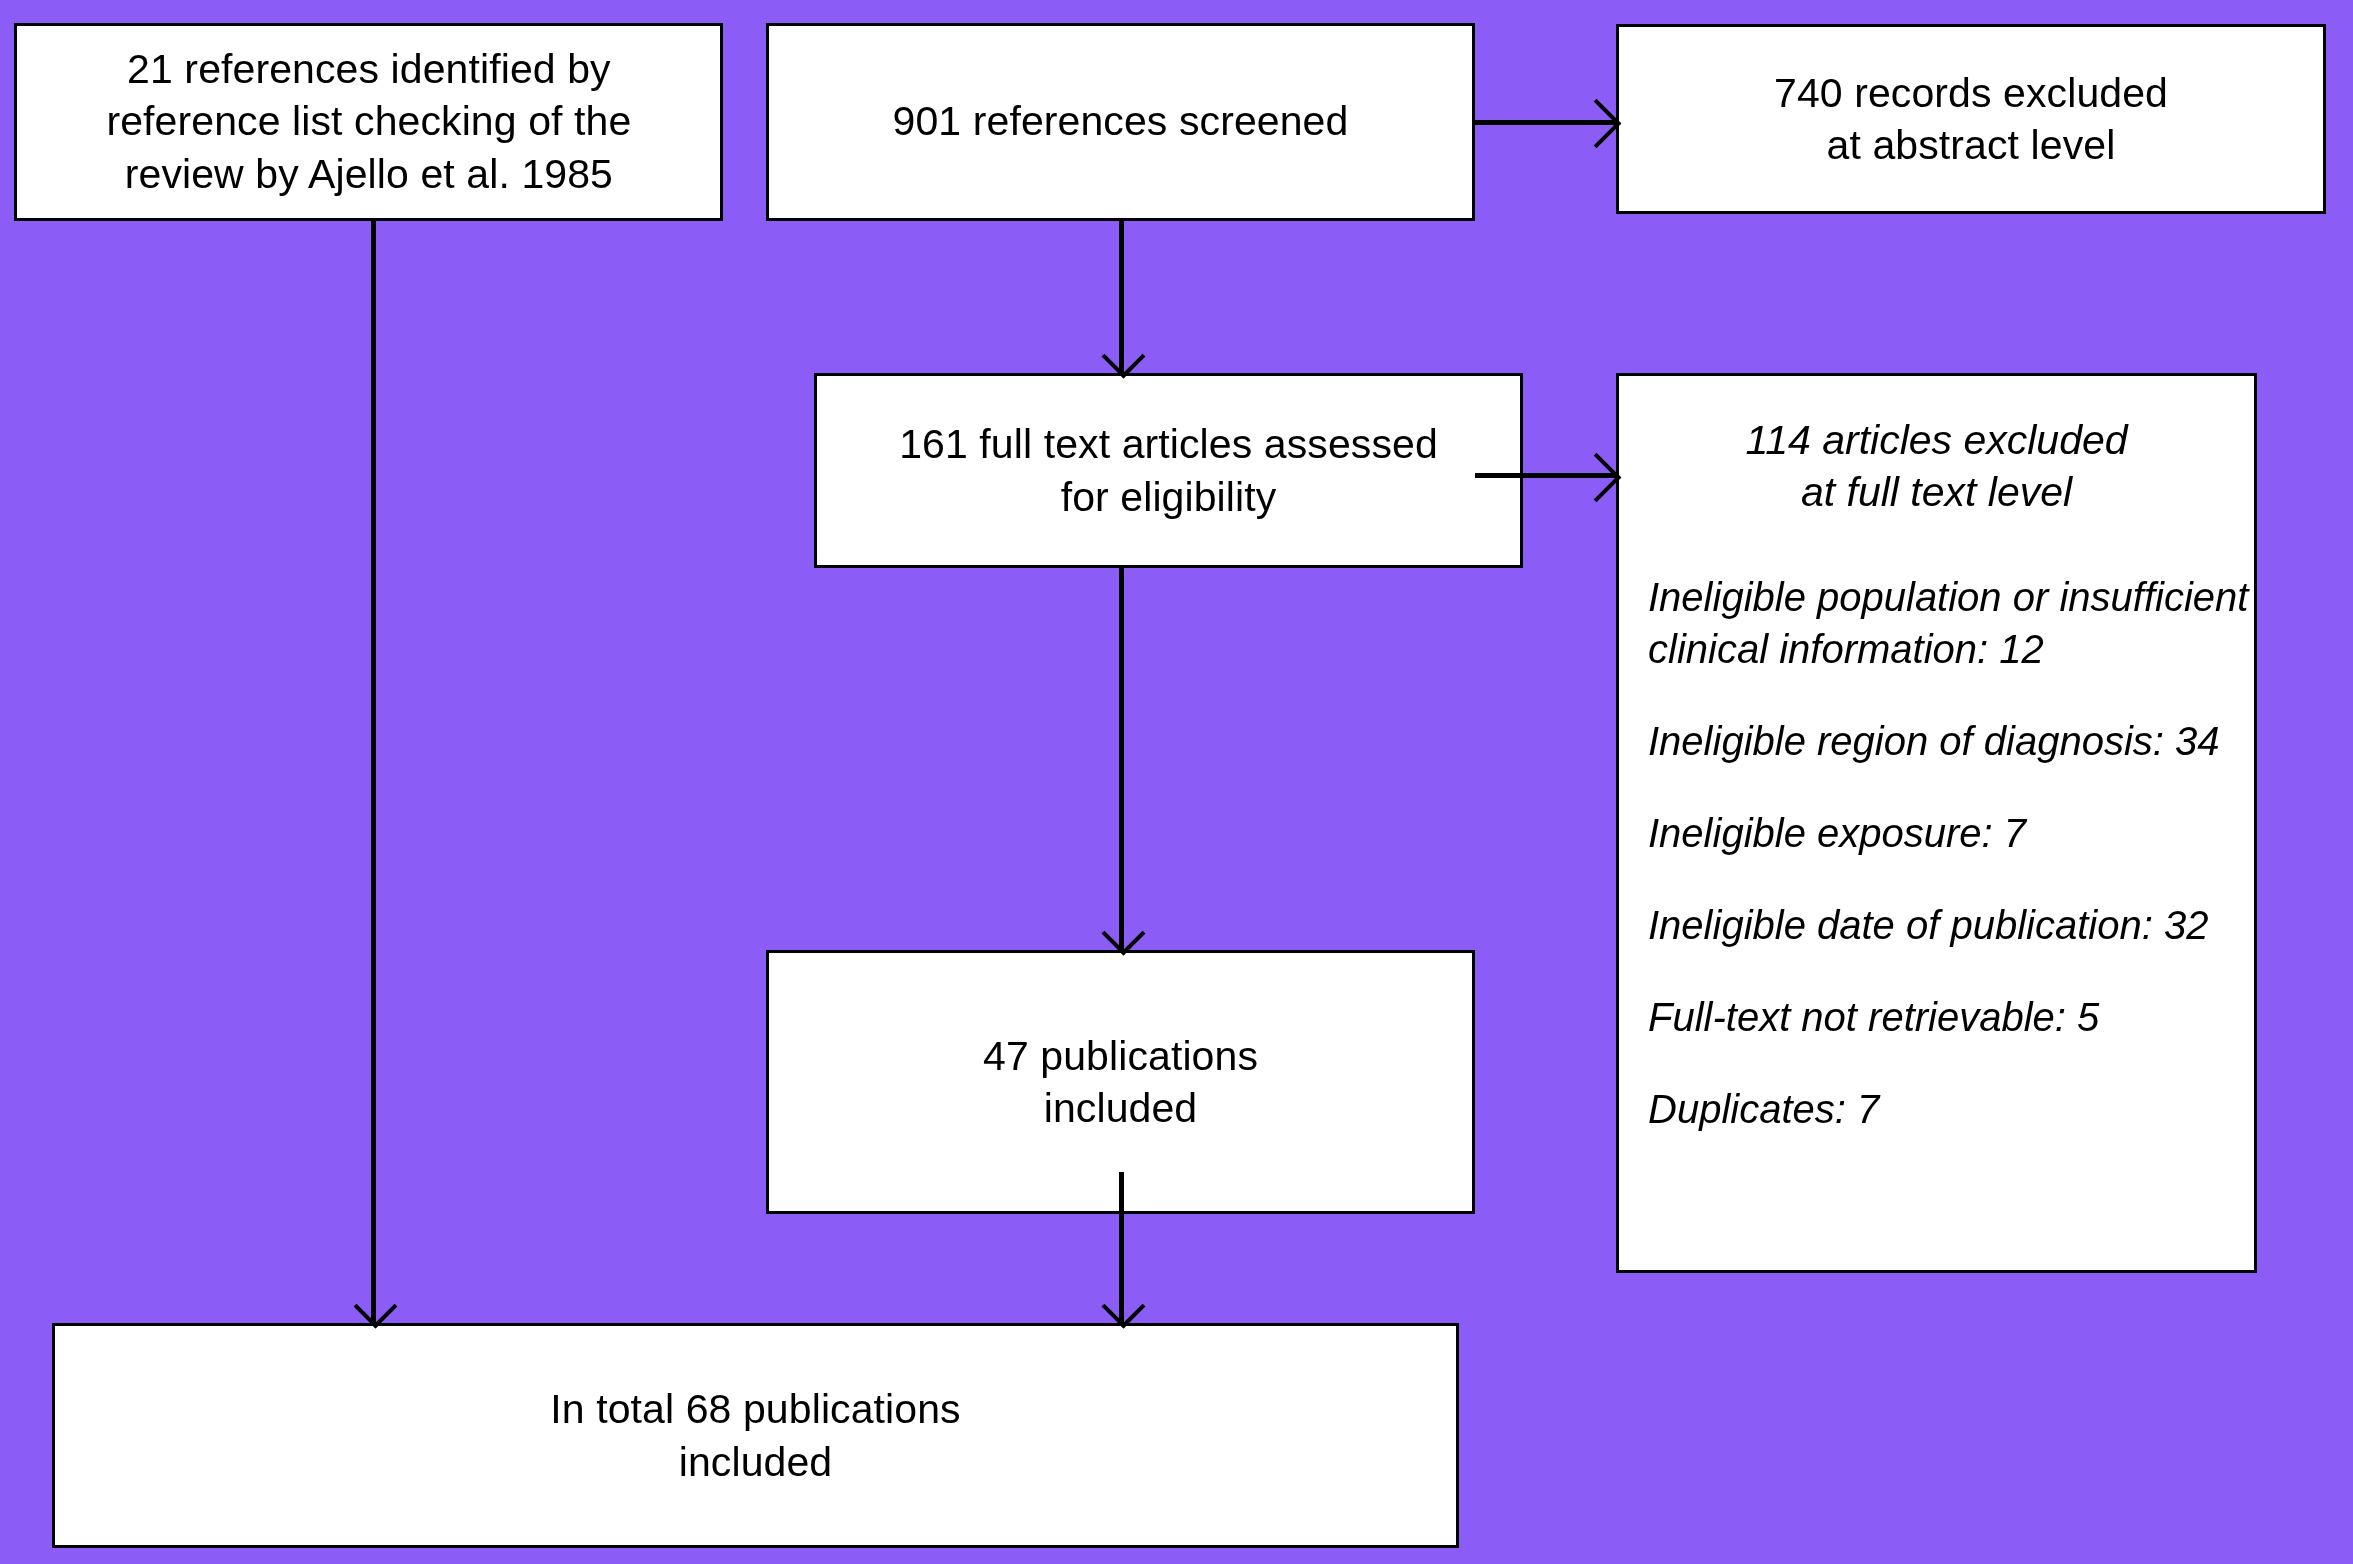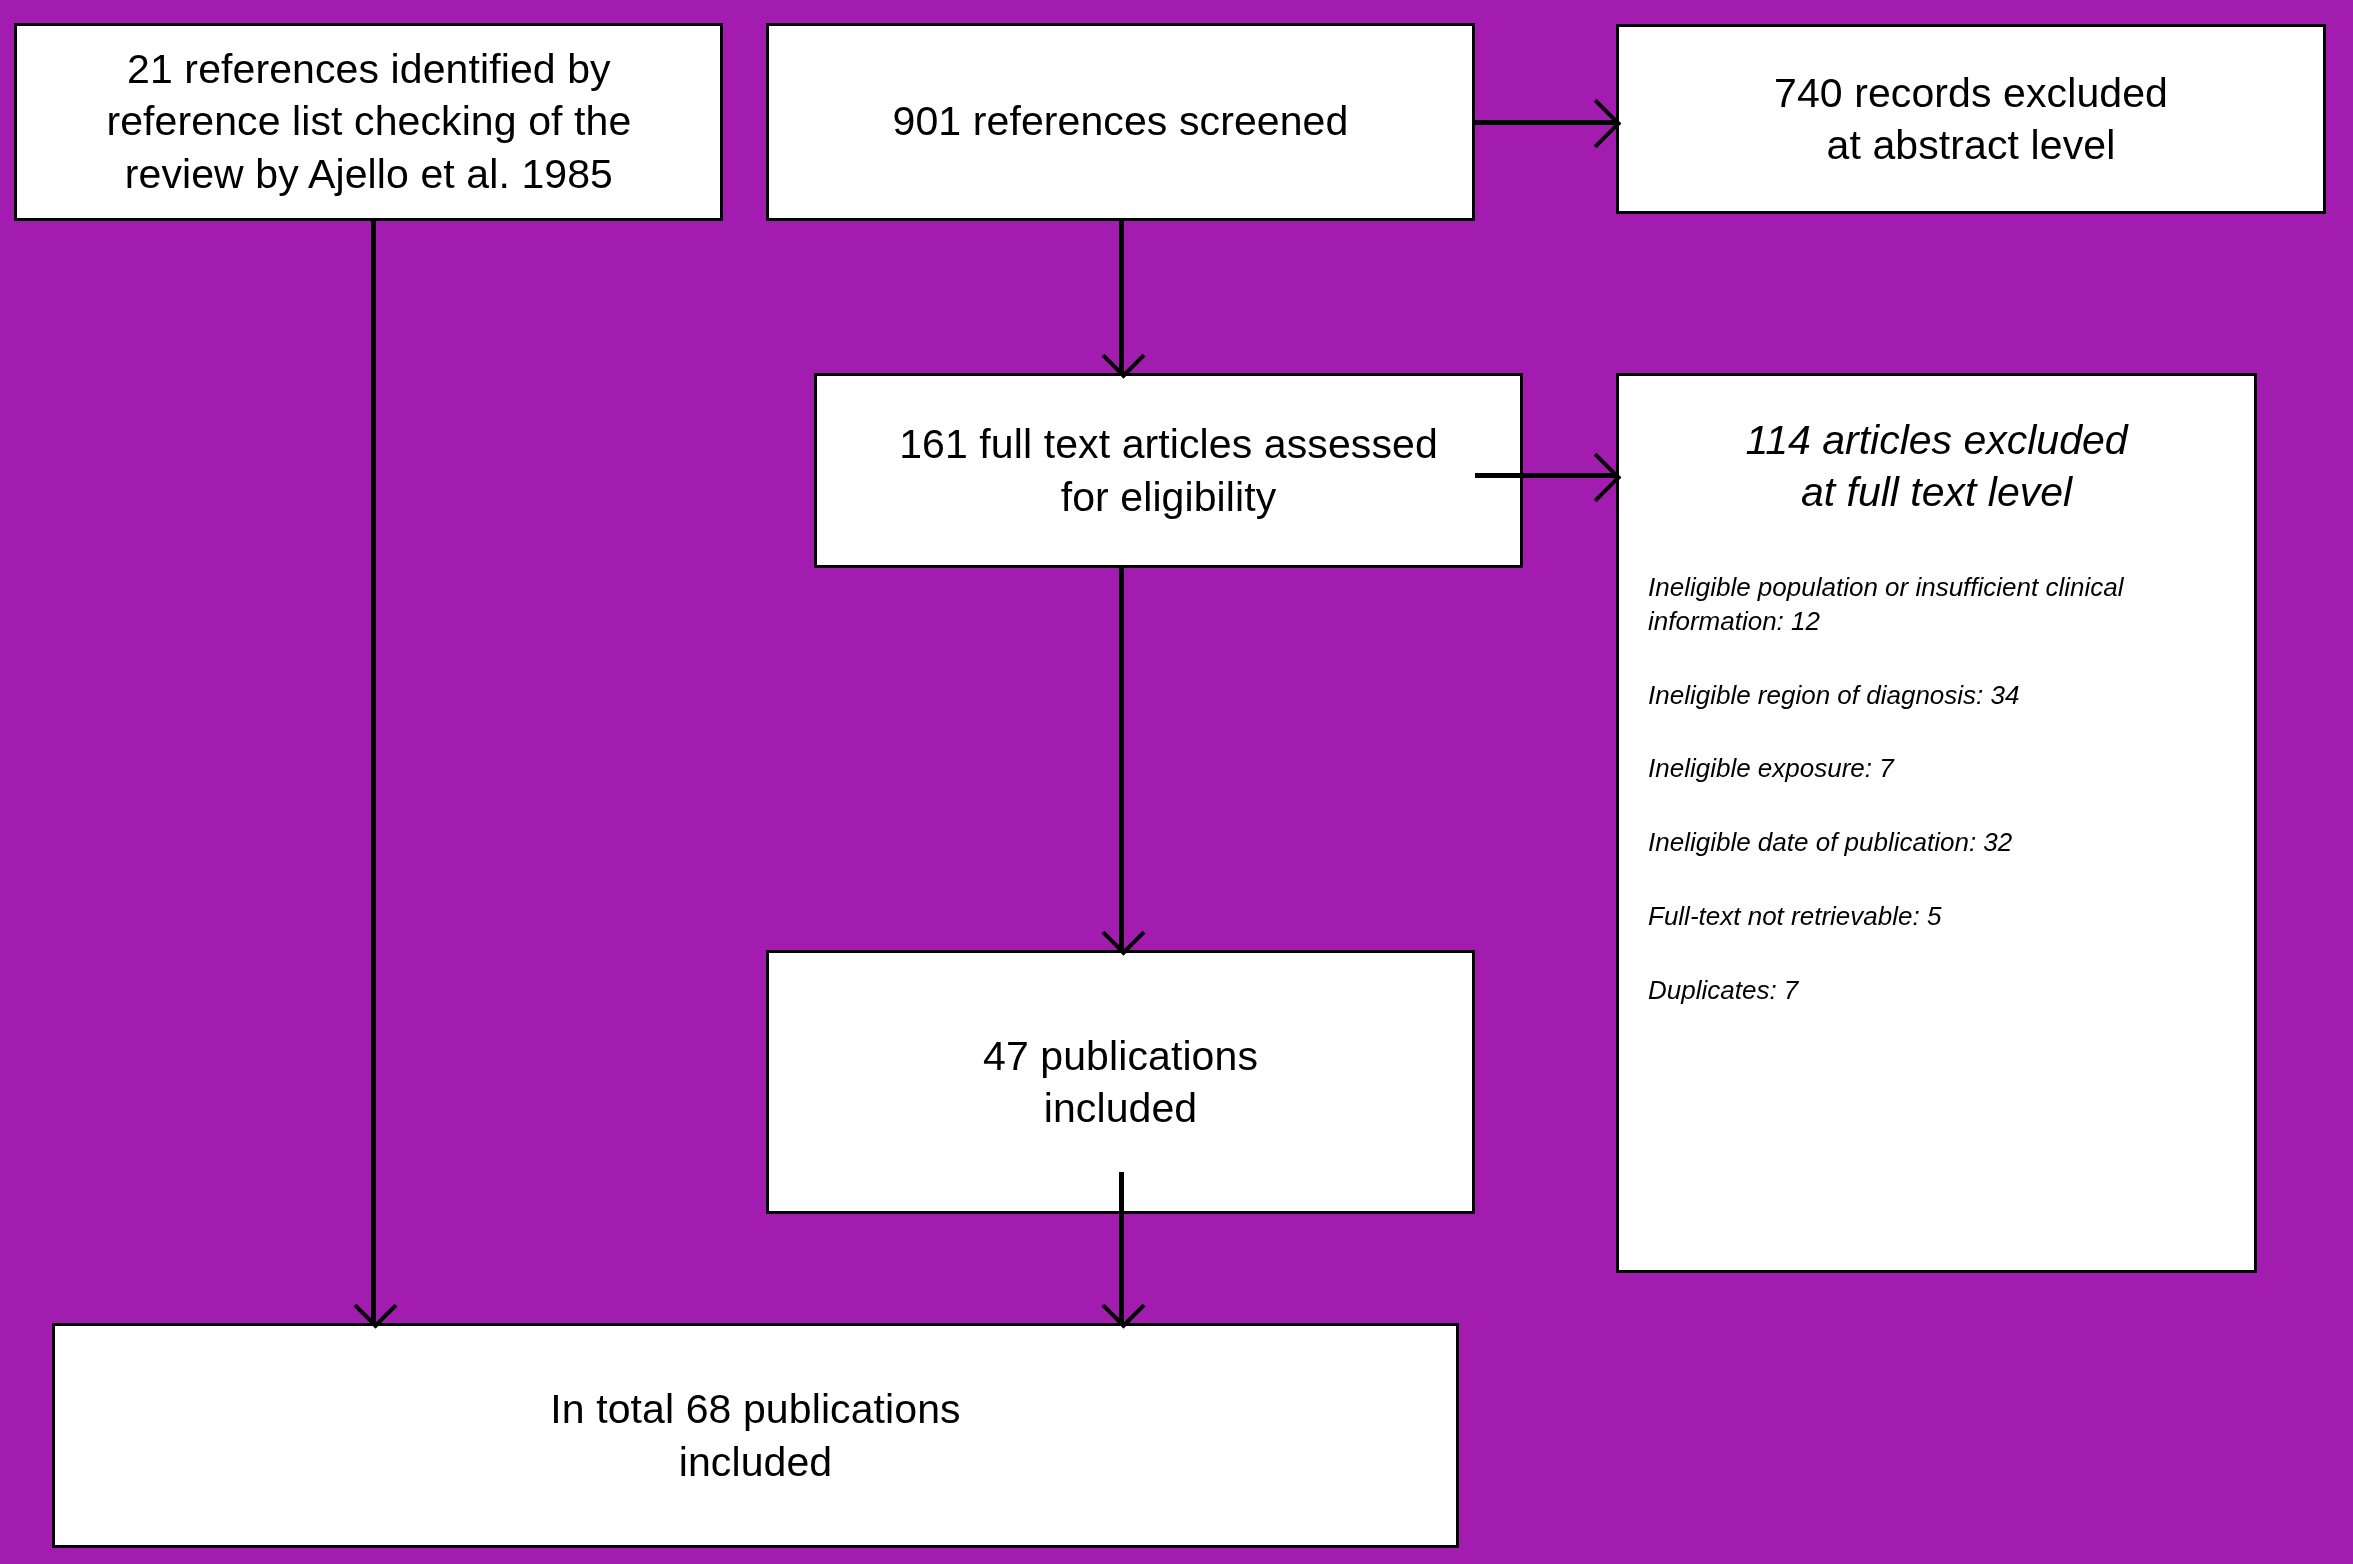--- a/index.html
+++ b/index.html
@@ -5,21 +5,21 @@
 <style>
   html, body {
     margin: 0;
     padding: 0;
     background: #ffffff;
   }
   #canvas {
     position: relative;
     width: 2354px;
     height: 1564px;
-    background: #a21caf;
+    background: #8b5cf6;
     font-family: "Liberation Sans", sans-serif;
     color: #000000;
     overflow: hidden;
   }
   .box {
     position: absolute;
     box-sizing: border-box;
     border: 3.6px solid #000000;
     background: #ffffff;
     display: flex;
@@ -52,21 +52,21 @@
     line-height: 1.28;
     text-align: center;
     white-space: pre-line;
   }
   .excl-list {
     margin: 52px 0 0 29px;
     padding: 0;
     list-style: none;
   }
   .excl-list li {
-    font-size: 26px;
+    font-size: 40px;
     line-height: 1.30;
     margin-bottom: 40px;
     text-align: left;
     max-width: 631px;
   }
 
   
   .hline {
     position: absolute;
     height: 4.5px;

